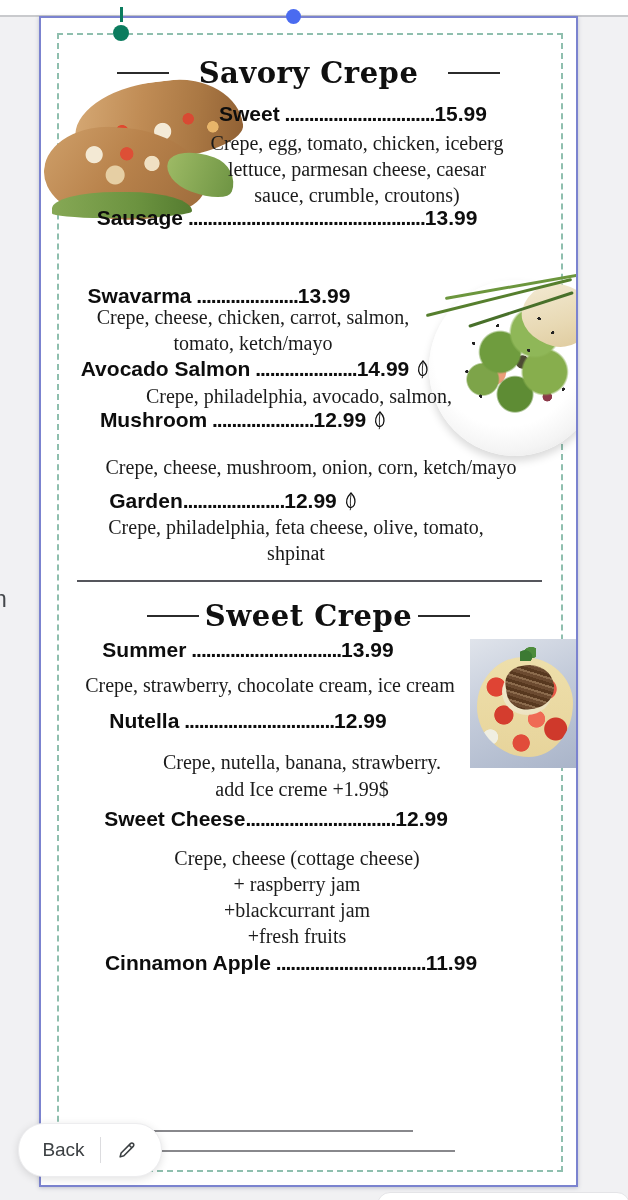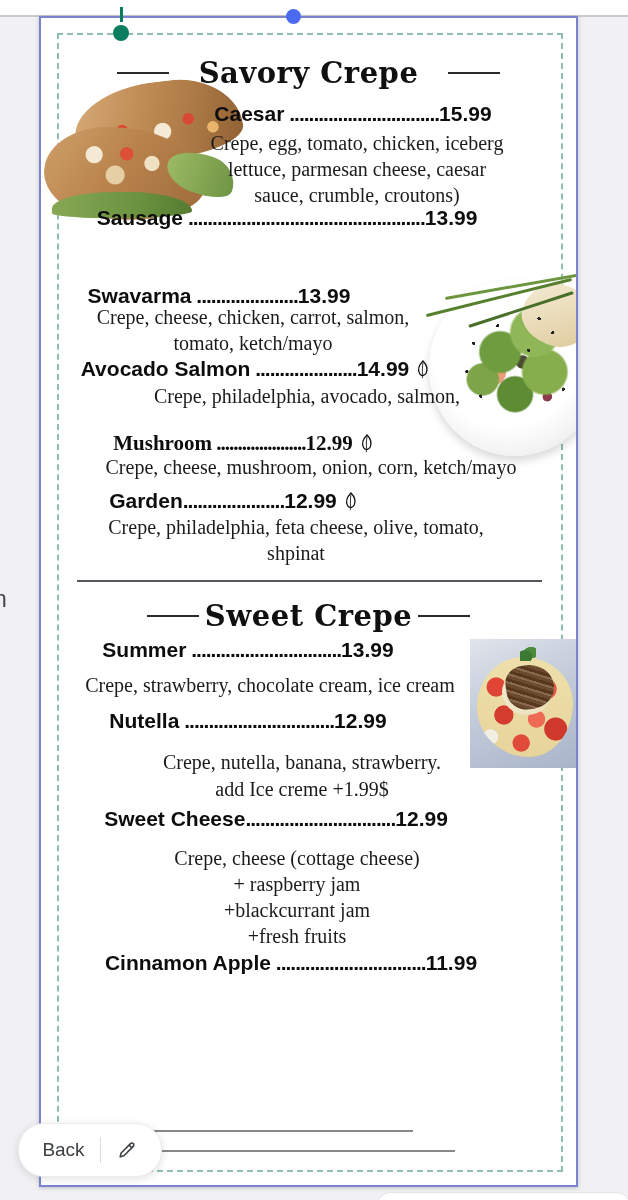--- a/index.html
+++ b/index.html
@@ -40,22 +40,22 @@
   .leaf{display:inline-block;width:16px;height:20px;vertical-align:-3px;margin-left:6px;}
 
   
   .n-caesar{top:84px;left:130px;width:364px;}
   .d-caesar{top:112px;left:130px;width:372px;}
   .n-sausage{top:188px;left:0;width:492px;}
   .d-sausage{top:215px;left:10px;width:520px;}
   .n-swavarma{top:259px;left:28px;width:300px;margin-top:7px;}
   .d-swavarma{top:286px;left:32px;width:360px;}
   .n-avocado{top:339px;left:25px;width:380px;}
-  .d-avocado{top:365px;left:56px;width:420px;}
-  .n-mushroom{top:413px;left:23px;width:360px;font-family:Liberation Serif, serif;}
+  .d-avocado{top:365px;left:48px;width:420px;}
+  .n-mushroom{top:390px;left:23px;width:360px;}
   .d-mushroom{top:436px;left:10px;width:520px;}
   .n-garden{top:471px;left:13px;width:360px;}
   .d-garden{top:496px;left:5px;width:500px;}
   .sec-divider{position:absolute;left:36px;top:562px;width:465px;height:2px;background:#55565c;}
   .n-summer{top:620px;left:27px;width:360px;}
   .d-summer{top:654px;left:0;width:458px;}
   .n-nutella{top:691px;left:27px;width:360px;}
   .d-nutella{top:731px;left:31px;width:460px;line-height:27px;}
   .n-sweetcheese{top:789px;left:55px;width:360px;}
   .d-sweetcheese{top:827px;left:26px;width:460px;}
@@ -189,21 +189,21 @@
     <div class="choc"></div>
     <div class="mint"></div>
   </div>
 
   <div class="mtitle-row t-savory">
     <span class="mdash"></span>
     <span class="mtitle">Savory Crepe</span>
     <span class="mdash"></span>
   </div>
 
-  <div class="iname n-caesar"><span>Caesar</span><span class="leader"> ...............................</span><span>15.99</span></div>
+  <div class="iname n-caesar"><span>Sweet</span><span class="leader"> ...............................</span><span>15.99</span></div>
   <div class="idesc d-caesar">
     <div>Crepe, egg, tomato, chicken, iceberg</div>
     <div>lettuce, parmesan cheese, caesar</div>
     <div>sauce, crumble, croutons)</div>
   </div>
 
   <div class="iname n-sausage"><span>Sausage</span><span class="leader"> .................................................</span><span>13.99</span></div>
 
   <div class="iname n-swavarma"><span>Swavarma</span><span class="leader"> .....................</span><span>13.99</span></div>
   <div class="idesc d-swavarma">

